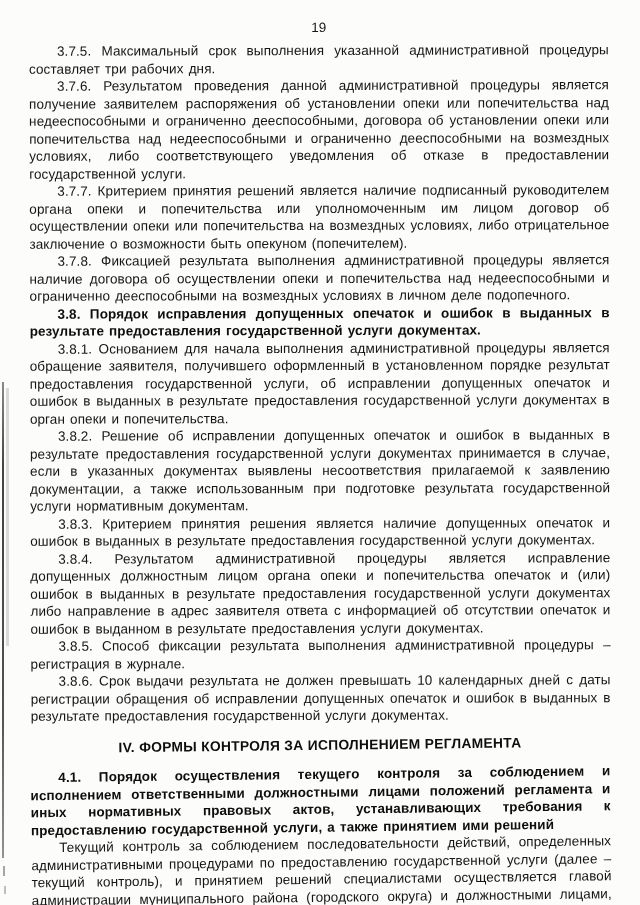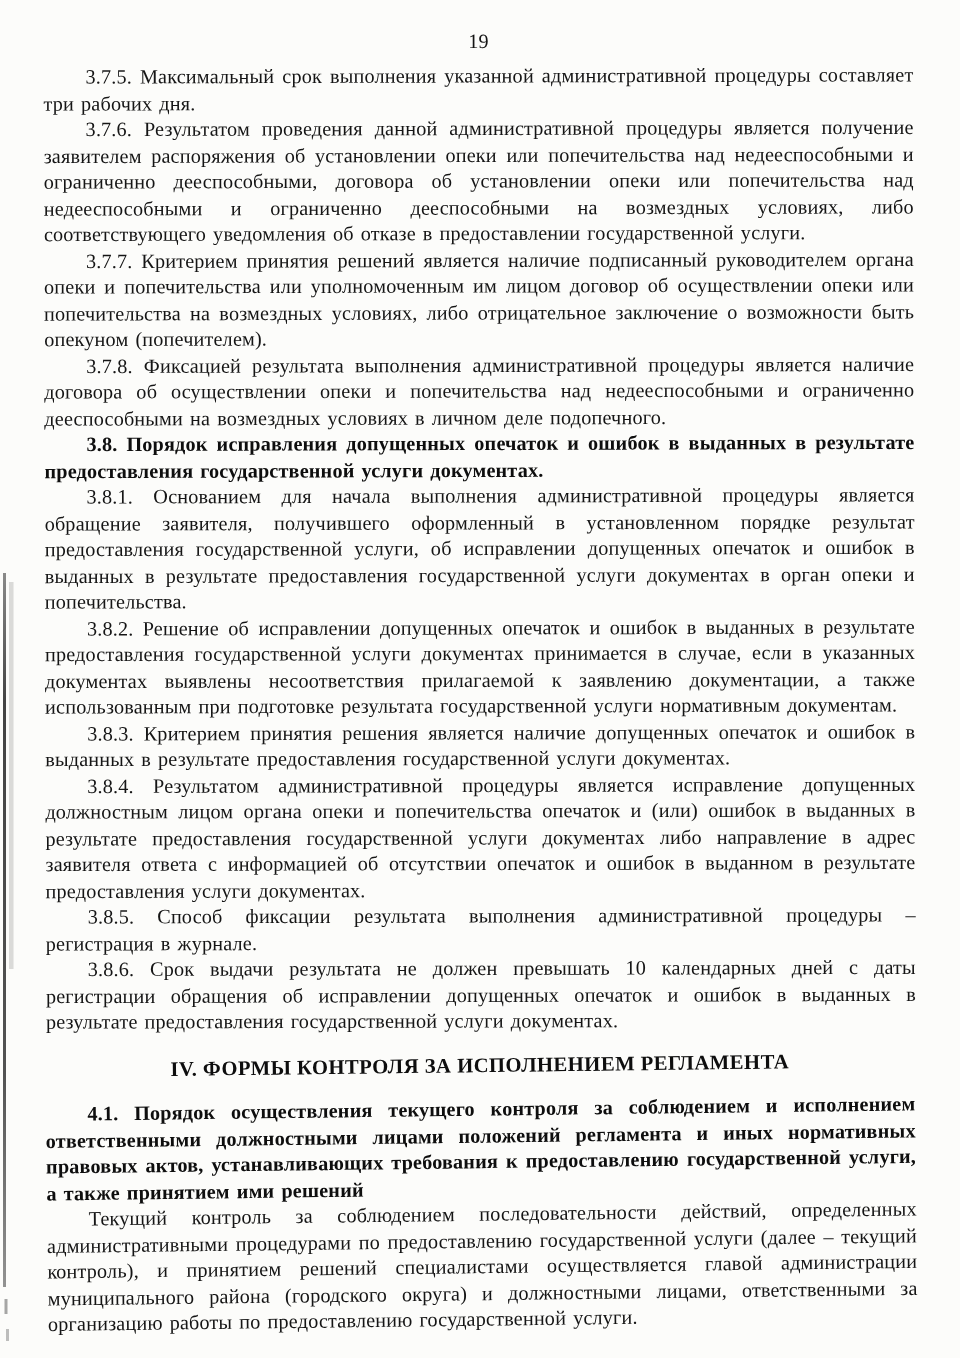--- a/index.html
+++ b/index.html
@@ -6,21 +6,21 @@
     margin: 0;
     padding: 0;
     background: #fcfcfa;
   }
   .page {
     position: relative;
     width: 640px;
     height: 905px;
     background: #fcfcfa;
     overflow: hidden;
-    font-family: Liberation Serif, serif;
+    font-family: Liberation Sans, sans-serif;
     color: #151515;
   }
   .content {
     padding: 20px 30px 0 30px;
     transform: rotate(-0.15deg);
   }
   .page-number {
     text-align: center;
     font-size: 13.5px;
     line-height: 16px;

